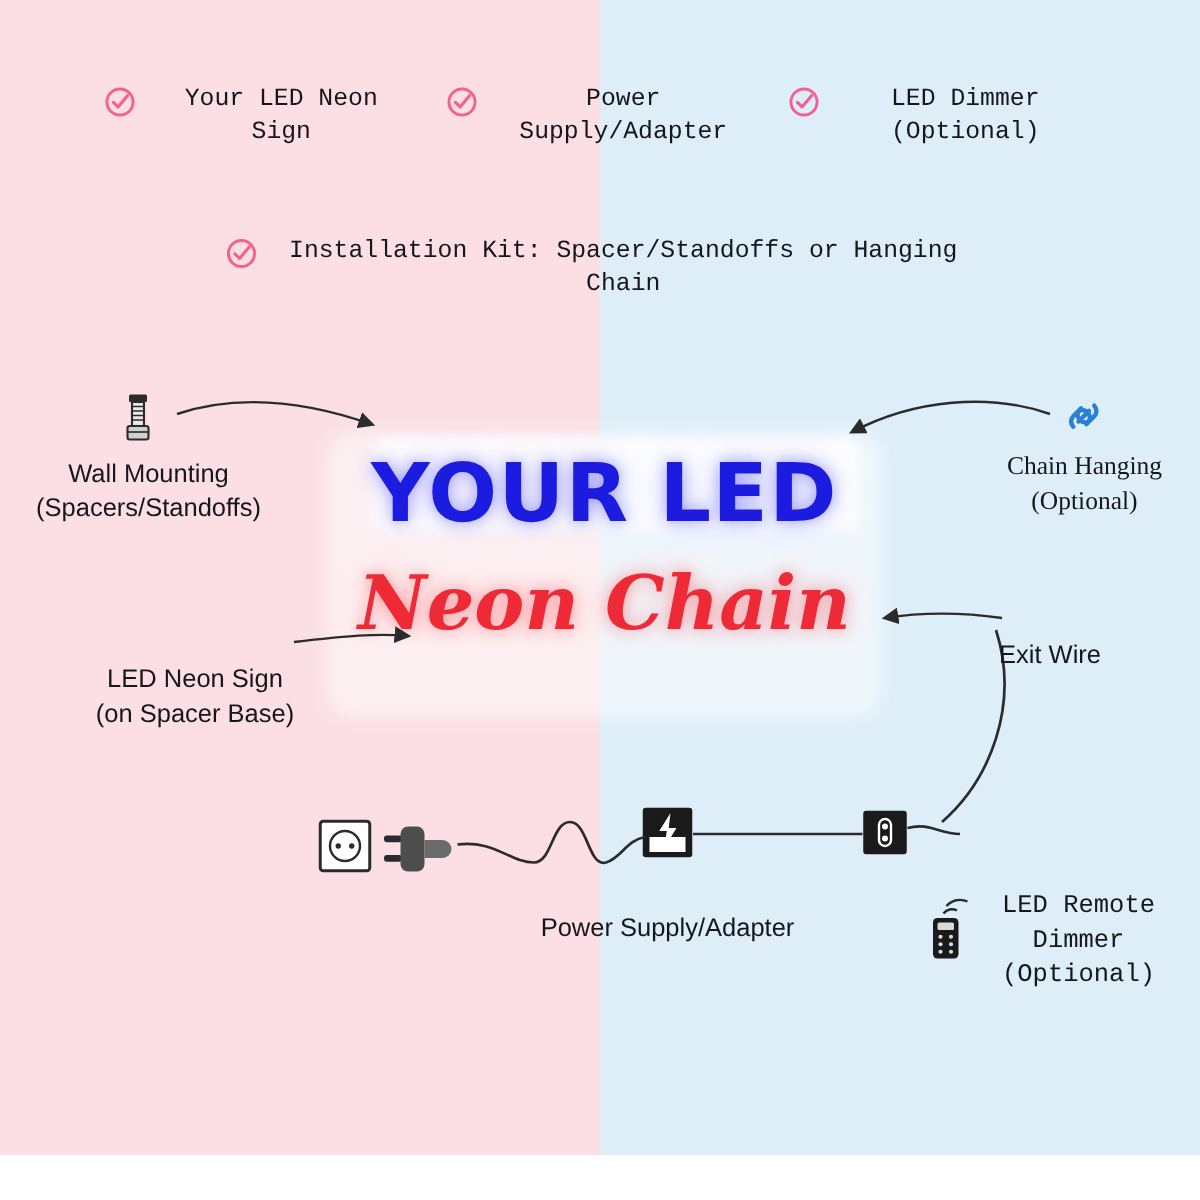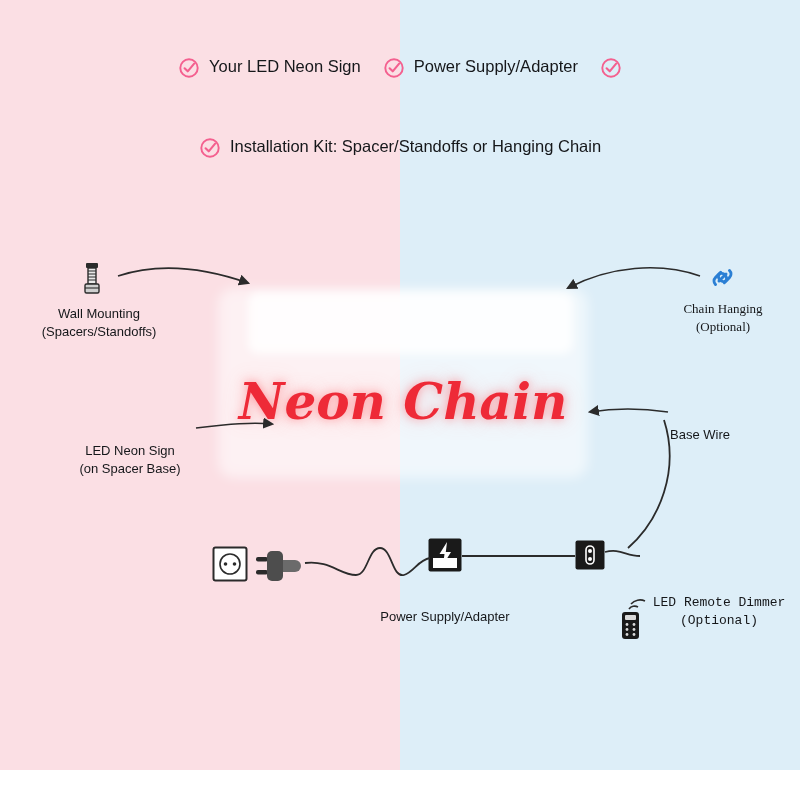--- a/index.html
+++ b/index.html
@@ -25,20 +25,21 @@
   }
   .bg-left  { left: 0;   width: 400px; background: #fbdfe4; }
   .bg-right { left: 400px; width: 400px; background: #ddeef8; }
 
   
   .checklist {
     position: absolute;
     left: 0;
     top: 55px;
     width: 800px;
+    font-family: Liberation Mono, monospace;
   }
   .check-row {
     display: flex;
     justify-content: center;
     align-items: flex-start;
   }
   .check-row.row1 { gap: 22px; }
   .check-row.row2 { margin-top: 56px; }
   .check-item {
     display: flex;
@@ -104,21 +105,21 @@
     font-style: italic;
     font-weight: bold;
     font-size: 50px;
     color: #ee2a37;
     text-shadow: 0 0 10px rgba(255,80,90,0.5), 0 0 22px rgba(255,120,120,0.3);
   }
 
   
   .lbl {
     position: absolute;
-    font-size: 13px;
+    font-size: 17px;
     color: #15171a;
     line-height: 1.35;
     text-align: center;
     white-space: pre-line;
   }
 
   
   #overlay {
     position: absolute;
     left: 0;
@@ -160,39 +161,41 @@
         <span class="check-label">Power Supply/Adapter</span>
       </div>
 
       <div class="check-item">
         <span class="check-icon">
           <svg viewBox="0 0 24 24" width="22" height="22">
             <circle cx="12" cy="12" r="9.5" fill="none" stroke="#f4608f" stroke-width="2.1"></circle>
             <path d="M7.2 12.3 L10.6 15.6 L17.6 7.2" fill="none" stroke="#f4608f" stroke-width="2.3" stroke-linecap="round" stroke-linejoin="round"></path>
           </svg>
         </span>
+        <span class="check-label">LED Dimmer (Optional)</span>
       </div>
 
     </div>
 
     <div class="check-row row2">
       <div class="check-item wide">
         <span class="check-icon">
           <svg viewBox="0 0 24 24" width="22" height="22">
             <circle cx="12" cy="12" r="9.5" fill="none" stroke="#f4608f" stroke-width="2.1"></circle>
             <path d="M7.2 12.3 L10.6 15.6 L17.6 7.2" fill="none" stroke="#f4608f" stroke-width="2.3" stroke-linecap="round" stroke-linejoin="round"></path>
           </svg>
         </span>
         <span class="check-label">Installation Kit: Spacer/Standoffs or Hanging Chain</span>
       </div>
     </div>
   </div>
 
   <div class="sign-halo"></div>
   <div class="sign-halo2"></div>
+  <div class="sign-line1">YOUR LED</div>
   <div class="sign-line2">Neon Chain</div>
 
   <div class="icon-box" style="left:78px; top:262px;">
     <svg width="28" height="38" viewBox="0 0 28 38">
       <rect x="8" y="1" width="12" height="5" rx="1" fill="#2b2b2b"></rect>
       <rect x="10" y="6" width="8" height="16" fill="#e9e9e9" stroke="#2b2b2b" stroke-width="1.4"></rect>
       <path d="M10 9 h8 M10 12 h8 M10 15 h8 M10 18 h8" stroke="#2b2b2b" stroke-width="1.1"></path>
       <rect x="7" y="22" width="14" height="9" rx="1.5" fill="#cfcfcf" stroke="#2b2b2b" stroke-width="1.4"></rect>
       <path d="M7 26 h14" stroke="#2b2b2b" stroke-width="1.1"></path>
     </svg>
@@ -283,20 +286,20 @@
 
   <div class="lbl" style="left:14px; top:305px; width:170px;">Wall Mounting
 (Spacers/Standoffs)</div>
 
   <div class="lbl" style="left:648px; top:300px; width:150px;font-family:Liberation Serif, serif;">Chain Hanging
 (Optional)</div>
 
   <div class="lbl" style="left:60px; top:442px; width:140px;">LED Neon Sign
 (on Spacer Base)</div>
 
-  <div class="lbl" style="left:660px; top:426px; width:80px;">Base Wire</div>
+  <div class="lbl" style="left:660px; top:426px; width:80px;">Exit Wire</div>
 
   <div class="lbl" style="left:355px; top:608px; width:180px;">Power Supply/Adapter</div>
 
   <div class="lbl" style="left:644px; top:594px; width:150px; text-align:center;font-family:Liberation Mono, monospace;">LED Remote Dimmer
 (Optional)</div>
 
 </div>
 
 </body></html>

